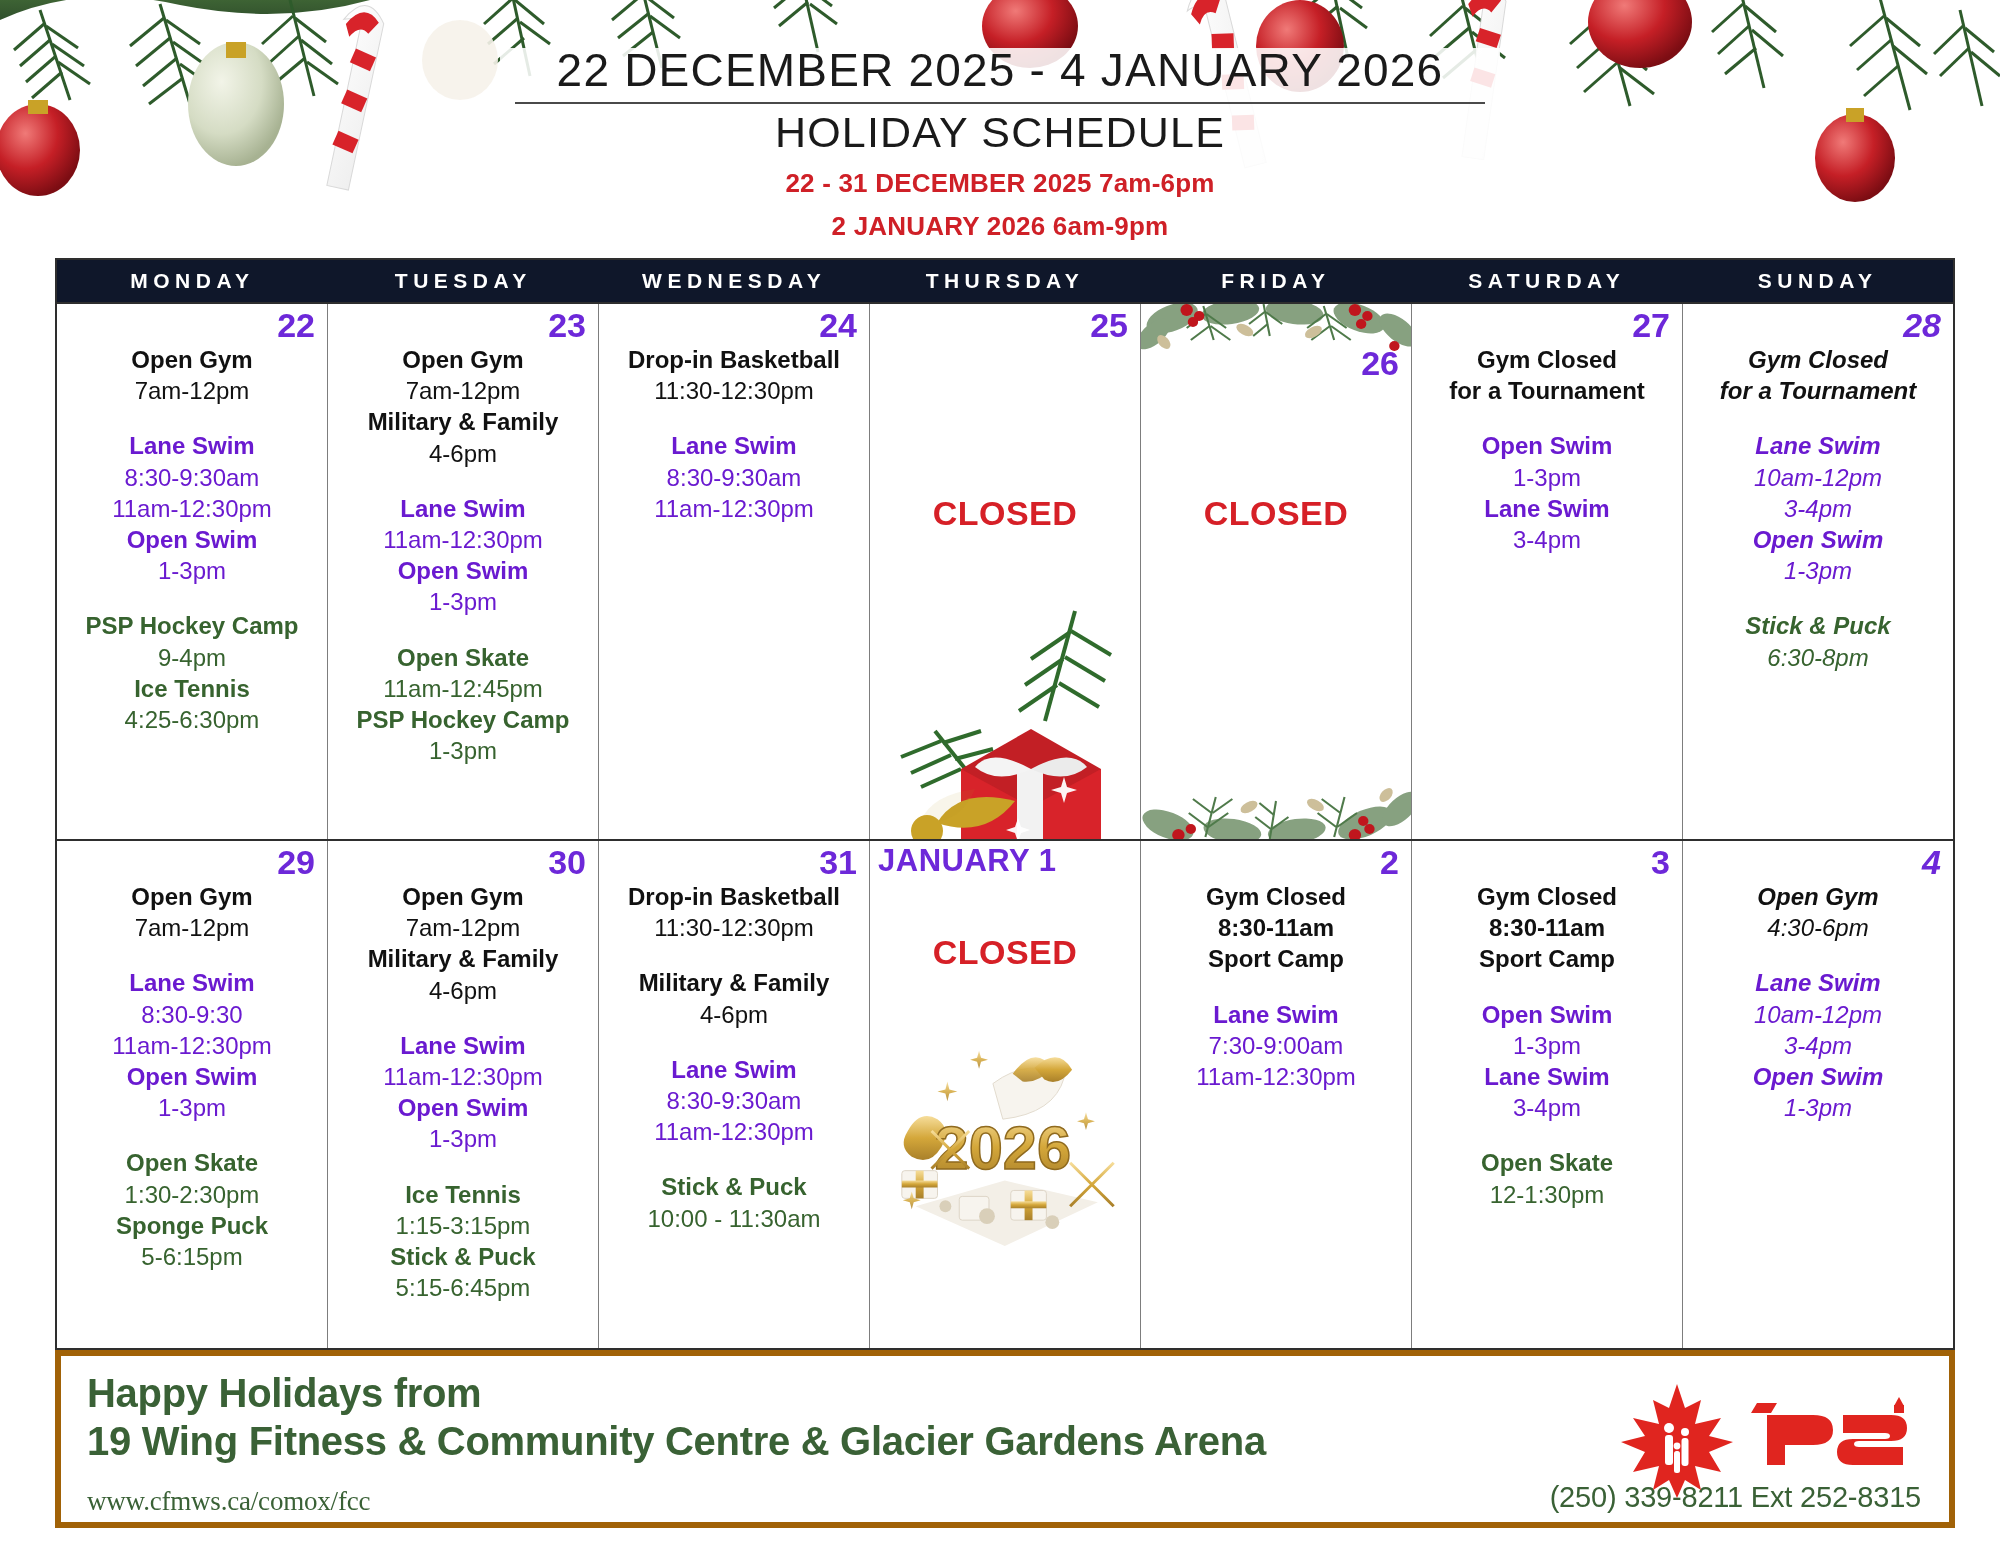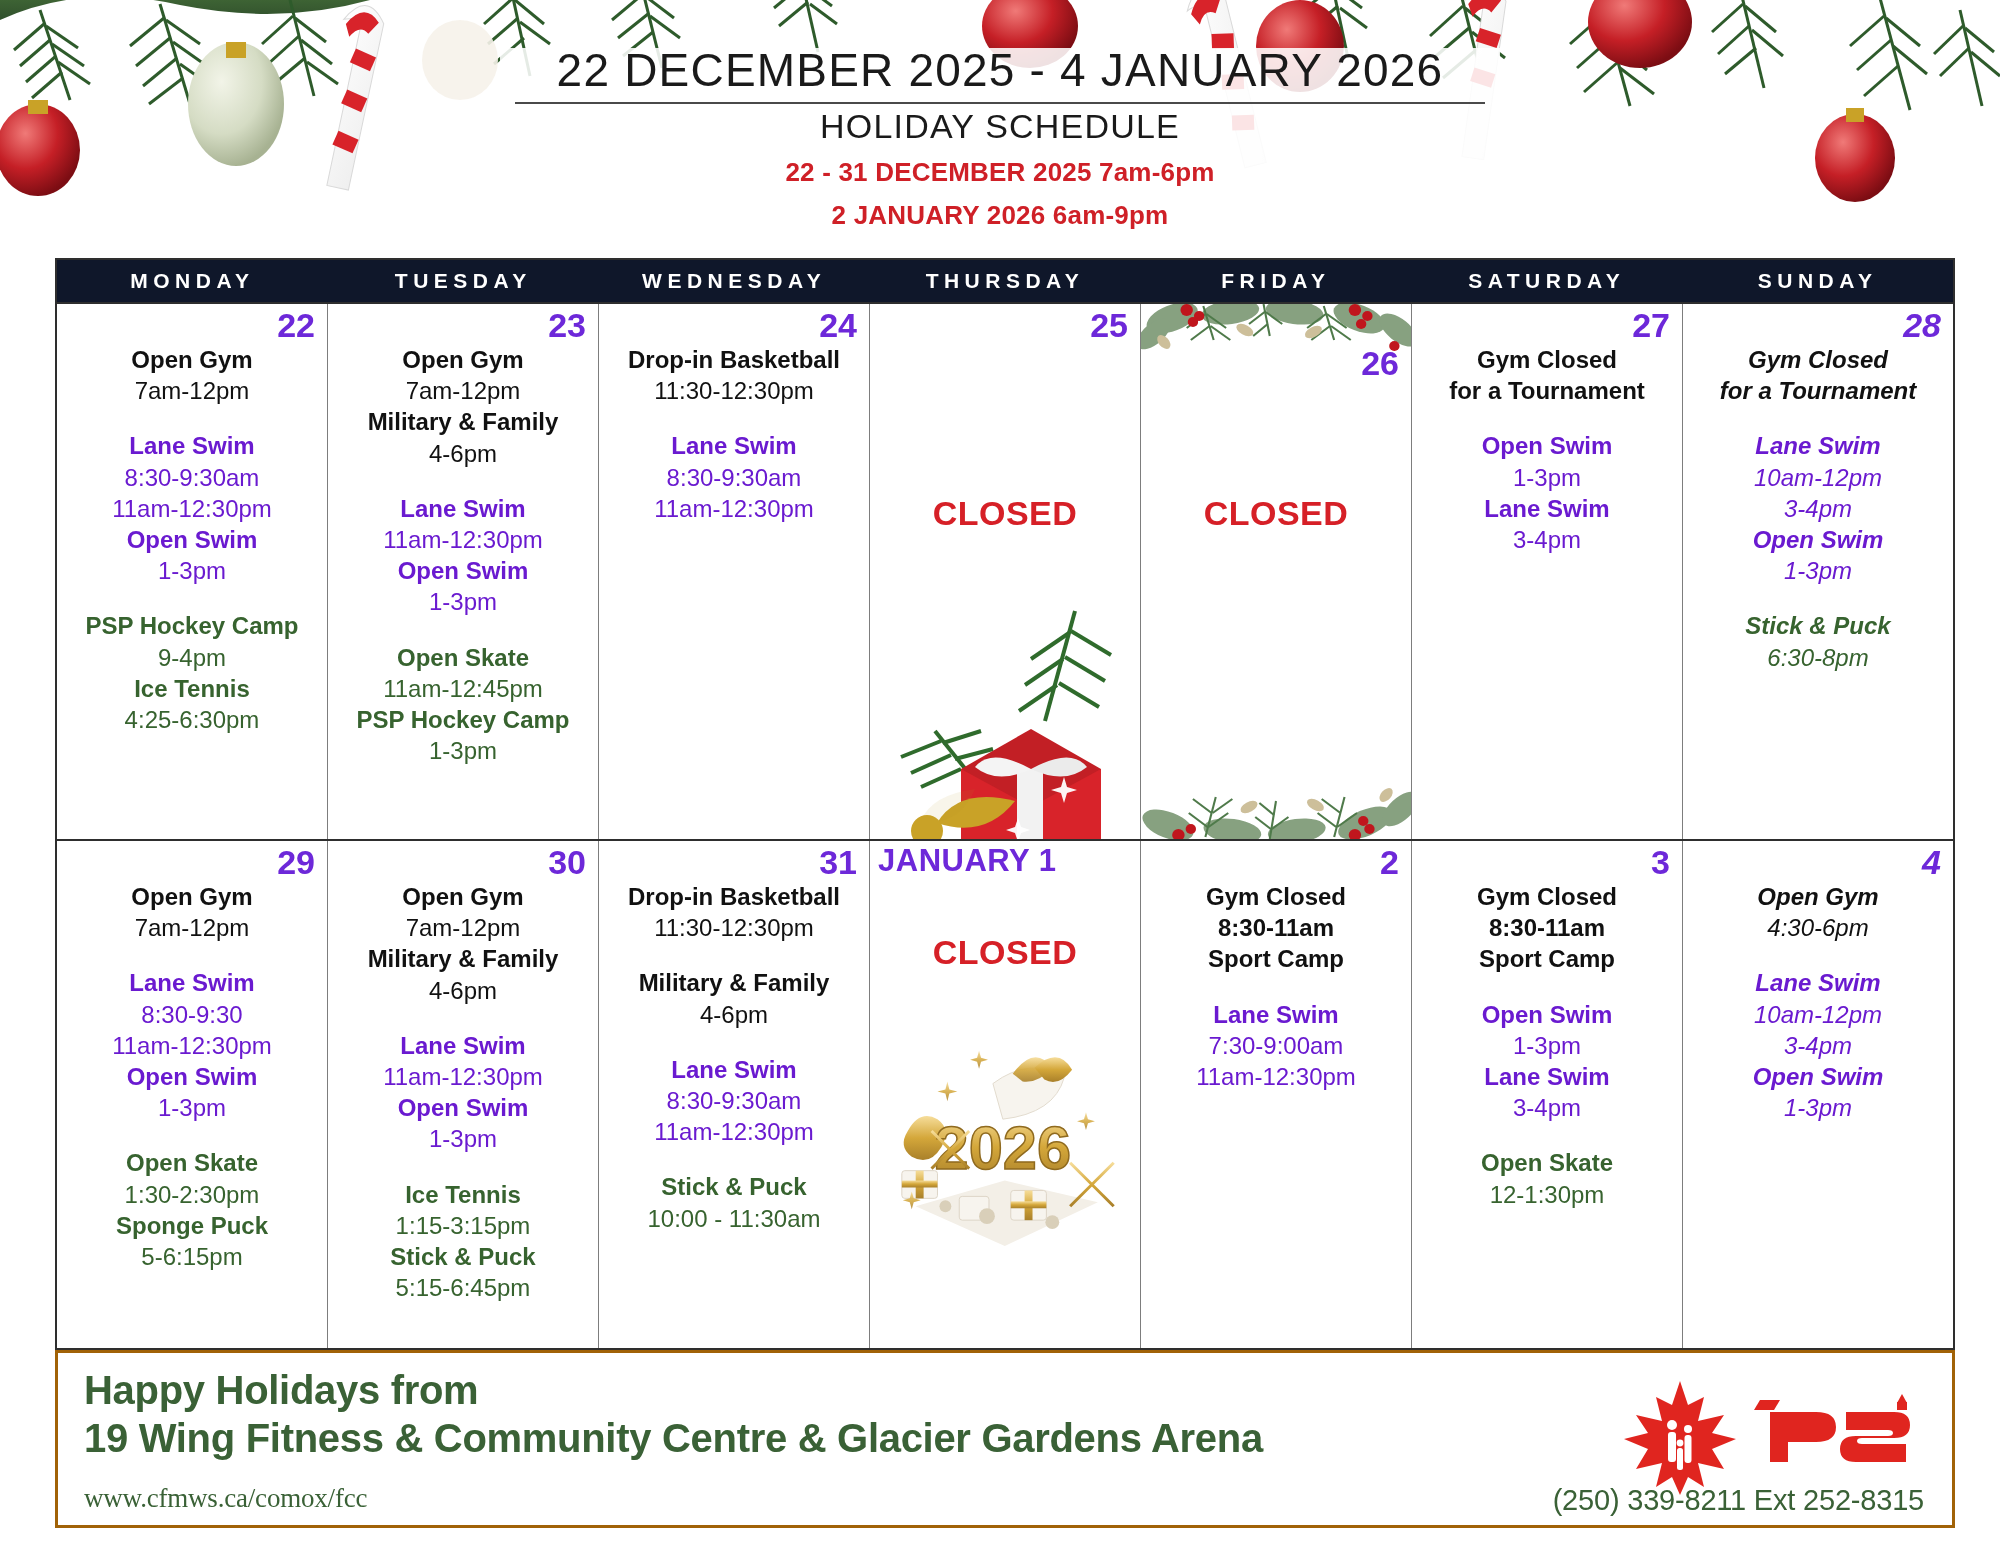--- a/index.html
+++ b/index.html
@@ -51,21 +51,21 @@
     white-space: nowrap;
     line-height: 1.22;
   }
   .title-rule {
     width: 970px;
     height: 2px;
     background: #4a4a4a;
     margin: 4px auto 2px auto;
   }
   .title-line2 {
-    font-size: 34px;
+    font-size: 43px;
     letter-spacing: 1.2px;
     color: #1a1a1a;
     font-weight: 400;
     line-height: 1.22;
   }
   .hours-line {
     font-size: 26px;
     font-weight: bold;
     color: #cf2027;
     letter-spacing: 0.2px;
@@ -159,21 +159,21 @@
   .deco-bot-wreath { bottom: -4px; left: 0; width: 100%; }
   .deco-2026 { top: 170px; left: 6%; width: 88%; }
 
   
   .footer {
     position: absolute;
     top: 1350px;
     left: 55px;
     width: 1900px;
     height: 178px;
-    border: 3px solid #a16207;
+    border: 6px solid #a16207;
     background: #ffffff;
     padding: 14px 26px 0 26px;
   }
   .foot-l1 {
     font-size: 40px;
     font-weight: bold;
     color: #3a6136;
     line-height: 1.18;
     letter-spacing: -0.3px;
   }

